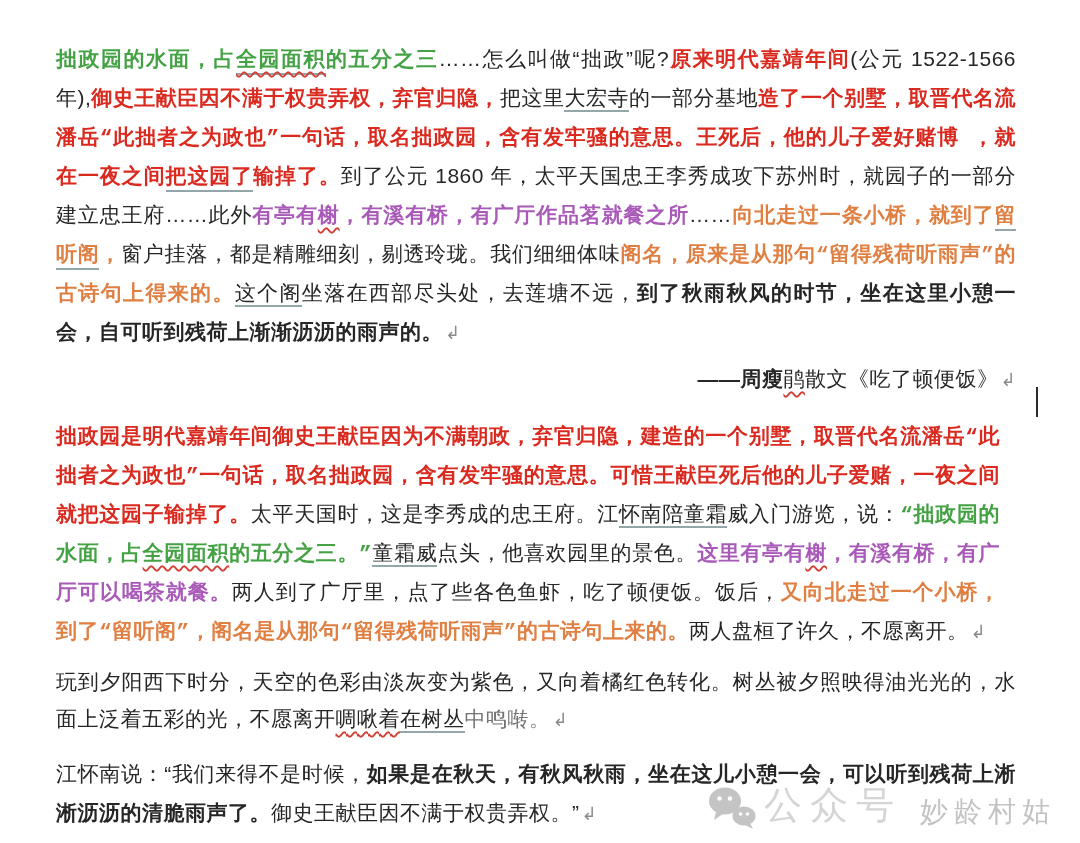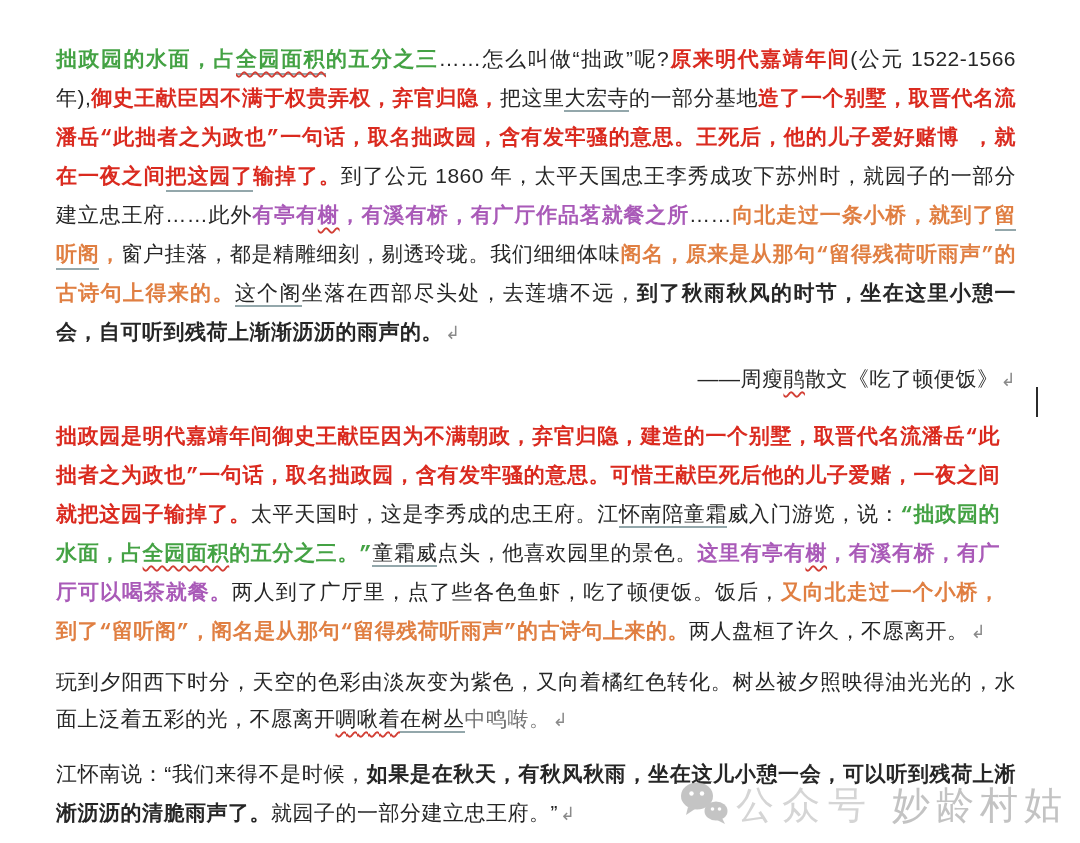--- a/index.html
+++ b/index.html
@@ -40,41 +40,41 @@
     font-weight:normal;
     padding-left:2px;
   }
   .caret{
     position:absolute;
     width:2px;height:30px;
     background:#2b2b2b;
   }
   .watermark{
     position:absolute;
-    right:12px;bottom:12px;
-    display:flex;align-items:flex-start;
+    right:24px;bottom:12px;
+    display:flex;align-items:flex-end;
     z-index:5;opacity:0.8;
     pointer-events:none;
   }
   .wm-text1{
     font-size:38px;color:#cbcbcb;letter-spacing:8px;margin-left:6px;
   }
   .wm-text2{
-    font-size:38px;color:#b5b5b5;letter-spacing:6px;margin-left:18px;
+    font-size:28px;color:#b5b5b5;letter-spacing:6px;margin-left:18px;
   }
 </style>
 </head>
 <body style="background: rgb(255, 255, 255);">
 
 <div class="doc">
     <div class="para p-main1"><span class="b" style="color: rgb(68, 162, 68);">拙政园的水面，占</span><span class="b u wavy" style="color: rgb(68, 162, 68);">全园面积</span><span class="b" style="color: rgb(68, 162, 68);">的五分之三</span><span style="color: rgb(38, 38, 38);">……怎么叫做“拙政”呢?</span><span class="b" style="color: rgb(218, 42, 31);">原来明代嘉靖年间</span><span style="color: rgb(38, 38, 38);">(公元 1522-1566 年),</span><span class="b" style="color: rgb(218, 42, 31);">御史王献臣因不满于权贵弄权，弃官归隐，</span><span style="color: rgb(38, 38, 38);">把这里</span><span class="u" style="color: rgb(38, 38, 38);">大宏寺</span><span style="color: rgb(38, 38, 38);">的一部分基地</span><span class="b" style="color: rgb(218, 42, 31);">造了一个别墅，取晋代名流潘岳“此拙者之为政也”一句话，取名拙政园，含有发牢骚的意思。王死后，他的儿子爱好赌博 ，就在一夜之间</span><span class="b u" style="color: rgb(218, 42, 31);">把这园了</span><span class="b" style="color: rgb(218, 42, 31);">输掉了。</span><span style="color: rgb(38, 38, 38);">到了公元 1860 年，太平天国忠王李秀成攻下苏州时，就园子的一部分建立忠王府……此外</span><span class="b" style="color: rgb(169, 90, 184);">有亭有</span><span class="b wavy" style="color: rgb(169, 90, 184);">榭</span><span class="b" style="color: rgb(169, 90, 184);">，有溪有桥，有广厅作品茗就餐之所</span><span style="color: rgb(38, 38, 38);">……</span><span class="b" style="color: rgb(224, 127, 66);">向北走过一条小桥，就到了</span><span class="b u" style="color: rgb(224, 127, 66);">留听阁</span><span class="b" style="color: rgb(224, 127, 66);">，</span><span style="color: rgb(38, 38, 38);">窗户挂落，都是精雕细刻，剔透玲珑。我们细细体味</span><span class="b" style="color: rgb(224, 127, 66);">阁名，原来是从那句“留得残荷听雨声”的古诗句上得来的。</span><span class="u" style="color: rgb(38, 38, 38);">这个阁</span><span style="color: rgb(38, 38, 38);">坐落在西部尽头处，去莲塘不远，</span><span class="b" style="color: rgb(38, 38, 38);">到了秋雨秋风的时节，坐在这里小憩一会，自可听到残荷上渐渐沥沥的雨声的。</span><span class="pmark" style="color: rgb(138, 138, 138);">↲</span></div>
-    <div class="para right p-sig1"><span style="color: rgb(38, 38, 38);">——周瘦</span><span class="wavy" style="color: rgb(38, 38, 38);">鹃</span><span style="color: rgb(38, 38, 38);">散文《吃了顿便饭》</span><span class="pmark" style="color: rgb(138, 138, 138);">↲</span></div>
+    <div class="para right p-sig1"><span style="color: rgb(38, 38, 38); font-weight: bold;">——周瘦</span><span class="wavy" style="color: rgb(38, 38, 38);">鹃</span><span style="color: rgb(38, 38, 38);">散文《吃了顿便饭》</span><span class="pmark" style="color: rgb(138, 138, 138);">↲</span></div>
     <div class="para p-main2"><span class="b" style="color: rgb(218, 42, 31);">拙政园是明代嘉靖年间御史王献臣因为不满朝政，弃官归隐，建造的一个别墅，取晋代名流潘岳“此拙者之为政也”一句话，取名拙政园，含有发牢骚的意思。可惜王献臣死后他的儿子爱赌，一夜之间就把这园子输掉了。</span><span style="color: rgb(38, 38, 38);">太平天国时，这是李秀成的忠王府。江</span><span class="u" style="color: rgb(38, 38, 38);">怀南陪童霜</span><span style="color: rgb(38, 38, 38);">威入门游览，说：</span><span class="b" style="color: rgb(68, 162, 68);">“拙政园的水面，占</span><span class="b wavy" style="color: rgb(68, 162, 68);">全园面积</span><span class="b" style="color: rgb(68, 162, 68);">的五分之三。”</span><span class="u" style="color: rgb(38, 38, 38);">童霜威</span><span style="color: rgb(38, 38, 38);">点头，他喜欢园里的景色。</span><span class="b" style="color: rgb(169, 90, 184);">这里有亭有</span><span class="b wavy" style="color: rgb(169, 90, 184);">榭</span><span class="b" style="color: rgb(169, 90, 184);">，有溪有桥，有广厅可以喝茶就餐。</span><span style="color: rgb(38, 38, 38);">两人到了广厅里，点了些各色鱼虾，吃了顿便饭。饭后，</span><span class="b" style="color: rgb(224, 127, 66);">又向北走过一个小桥，到了“留听阁”，阁名是从那句“留得残荷听雨声”的古诗句上来的。</span><span style="color: rgb(38, 38, 38);">两人盘桓了许久，不愿离开。</span><span class="pmark" style="color: rgb(138, 138, 138);">↲</span></div>
     <div class="para p-sunset"><span style="color: rgb(38, 38, 38);">玩到夕阳西下时分，天空的色彩由淡灰变为紫色，又向着橘红色转化。树丛被夕照映得油光光的，水面上泛着五彩的光，不愿离开</span><span class="wavy" style="color: rgb(38, 38, 38);">啁啾着</span><span class="u" style="color: rgb(38, 38, 38);">在树丛</span><span style="color: #737373;">中鸣啭。</span><span class="pmark" style="color: rgb(138, 138, 138);">↲</span></div>
-    <div class="para p-dialog"><span style="color: rgb(38, 38, 38);">江怀南说：“我们来得不是时候，</span><span class="b" style="color: rgb(38, 38, 38);">如果是在秋天，有秋风秋雨，坐在这儿小憩一会，可以听到残荷上淅淅沥沥的清脆雨声了。</span><span style="color: rgb(38, 38, 38);">就园子的一部分建立忠王府。”</span><span class="pmark" style="color: rgb(138, 138, 138);">↲</span></div>
+    <div class="para p-dialog"><span style="color: rgb(38, 38, 38);">江怀南说：“我们来得不是时候，</span><span class="b" style="color: rgb(38, 38, 38);">如果是在秋天，有秋风秋雨，坐在这儿小憩一会，可以听到残荷上淅淅沥沥的清脆雨声了。</span><span style="color: rgb(38, 38, 38);">御史王献臣因不满于权贵弄权。”</span><span class="pmark" style="color: rgb(138, 138, 138);">↲</span></div>
     <div class="para right "><span style="color: rgb(38, 38, 38);">——王火《战争和人》第一部</span></div>
   </div>
 
 <div class="caret" style="left: 1036px; top: 387px; background: rgb(43, 43, 43);"></div>
 
 <div class="watermark">
   <span style="display:inline-block;line-height:0;">
     <svg width="52" height="46" viewBox="0 0 52 46" xmlns="http://www.w3.org/2000/svg">
       <g fill="#a9a9a9" opacity="0.85">
         <ellipse cx="19" cy="16" rx="16" ry="13.5"></ellipse>

